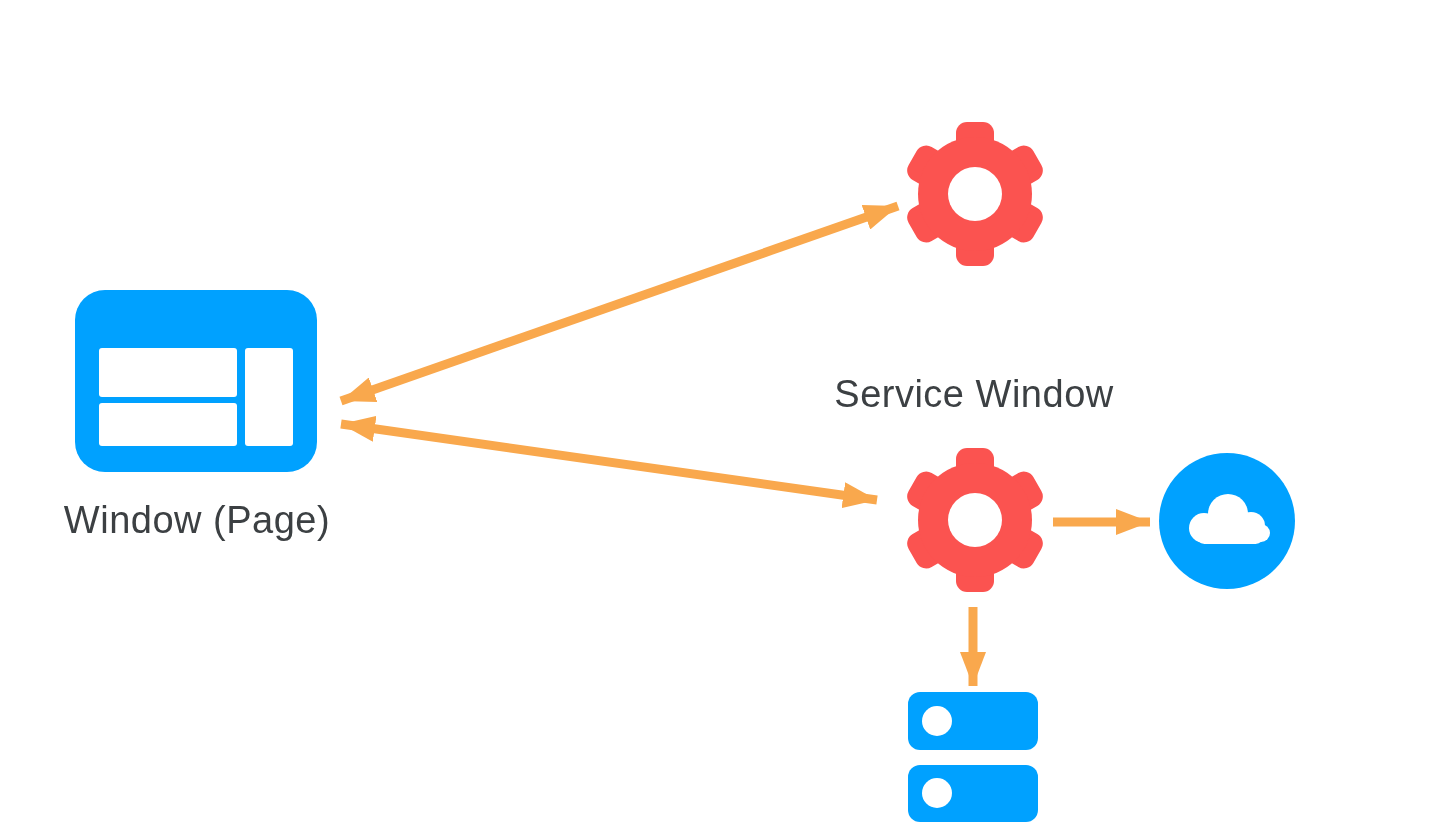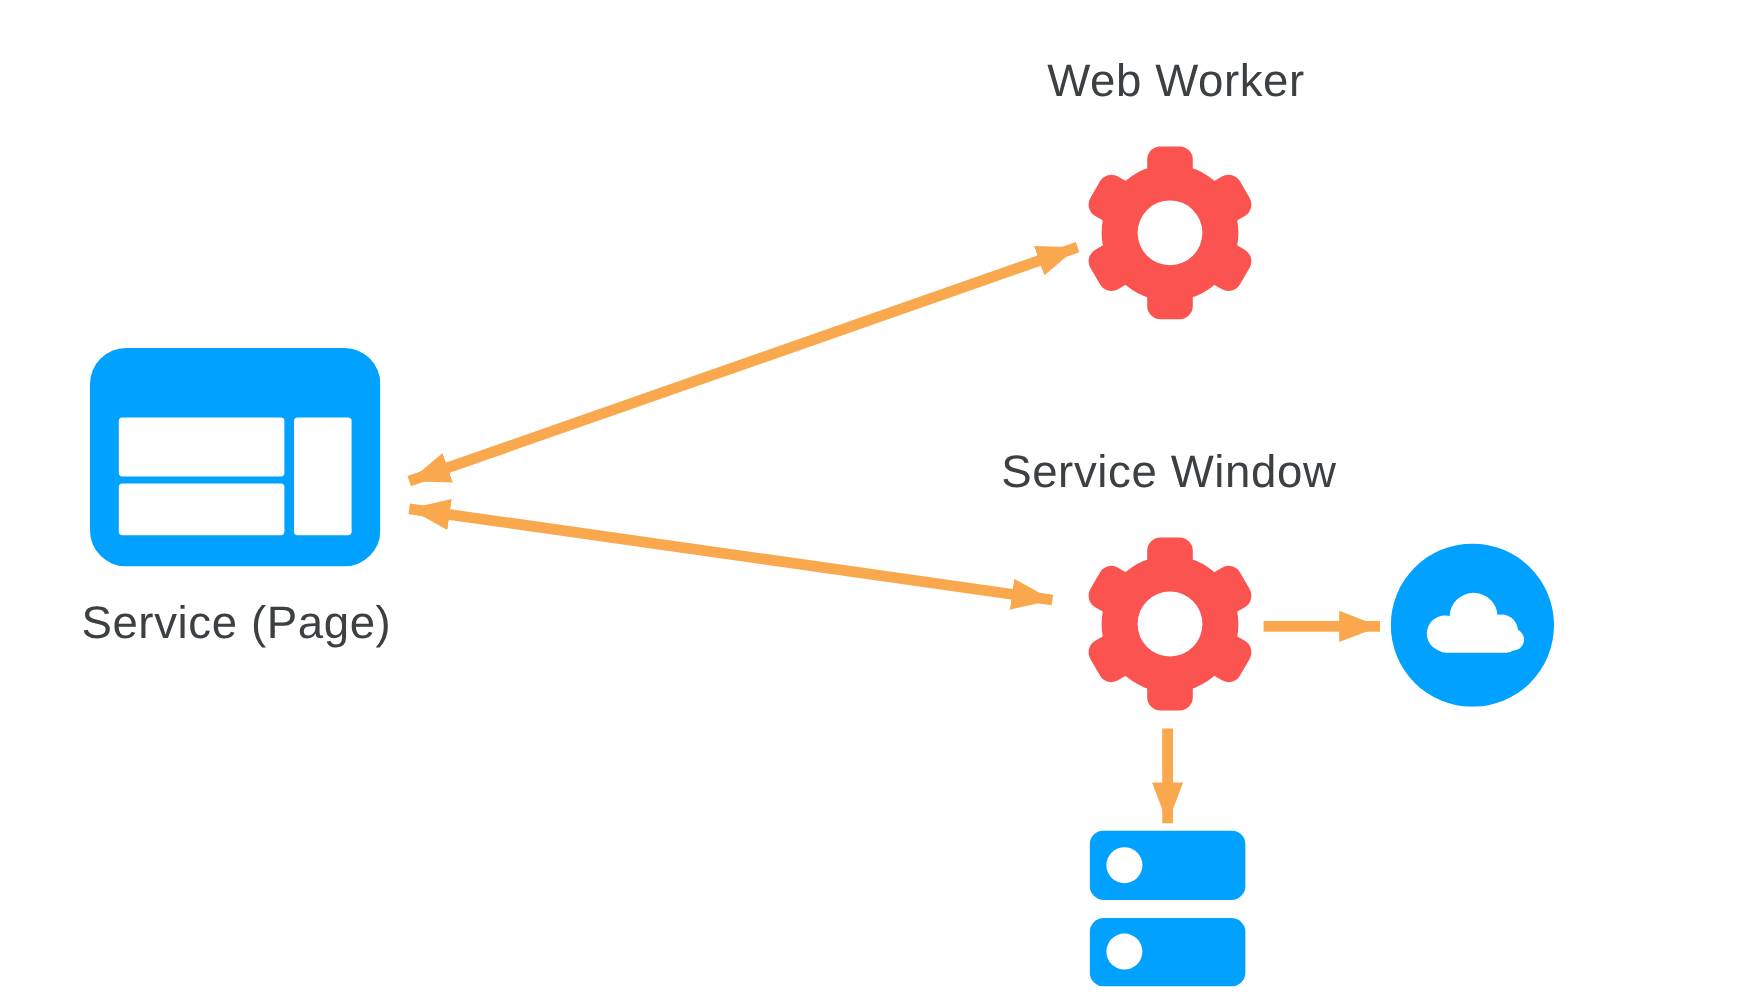--- a/index.html
+++ b/index.html
@@ -48,21 +48,20 @@
       <marker id="ah" markerUnits="userSpaceOnUse" markerWidth="34" markerHeight="26" refX="34" refY="13" orient="auto-start-reverse">
         <path class="arrowhead-path" d="M0,0 L34,13 L0,26 Z"></path>
       </marker>
     </defs>
     <line x1="341" y1="401" x2="898" y2="206" marker-start="url(#ah)" marker-end="url(#ah)"></line>
     <line x1="341" y1="424" x2="877" y2="500" marker-start="url(#ah)" marker-end="url(#ah)"></line>
     <line x1="1053" y1="522" x2="1150" y2="522" marker-end="url(#ah)"></line>
     <line x1="973" y1="607" x2="973" y2="686" marker-end="url(#ah)"></line>
   </svg>
 
-  <div class="node-label" style="left:760px; top:46px; width:440px;">Web Worker</div>
 
   <svg class="abs" style="left:895px; top:114px;" width="160" height="160" viewBox="0 0 160 160">
     <rect class="gear-part" x="61" y="8" width="38" height="144" rx="11"></rect>
     <rect class="gear-part" x="61" y="8" width="38" height="144" rx="11" transform="rotate(60 80 80)"></rect>
     <rect class="gear-part" x="61" y="8" width="38" height="144" rx="11" transform="rotate(120 80 80)"></rect>
     <circle class="gear-part" cx="80" cy="80" r="57"></circle>
     <circle class="gear-hole" cx="80" cy="80" r="27"></circle>
   </svg>
 
   <div class="node-label" style="left:754px; top:372px; width:440px;">Service Window</div>
@@ -84,21 +83,21 @@
     <rect class="white-fill" x="37" y="74" width="68" height="17" ry="8.5"></rect>
   </svg>
 
   <svg class="abs" style="left:75px; top:290px;" width="242" height="182" viewBox="0 0 242 182">
     <rect class="blue-fill" x="0" y="0" width="242" height="182" rx="30"></rect>
     <rect class="white-fill" x="24" y="58" width="138" height="49" rx="3"></rect>
     <rect class="white-fill" x="24" y="113" width="138" height="43" rx="3"></rect>
     <rect class="white-fill" x="170" y="58" width="48" height="98" rx="3"></rect>
   </svg>
 
-  <div class="node-label" style="left:0px; top:498px; width:394px;">Service (Page)</div>
+  <div class="node-label" style="left:0px; top:498px; width:394px;">Window (Page)</div>
 
   <svg class="abs" style="left:908px; top:692px;" width="130" height="130" viewBox="0 0 130 130">
     <rect class="blue-fill" x="0" y="0" width="130" height="58" rx="12"></rect>
     <circle class="white-fill" cx="29" cy="29" r="15"></circle>
     <rect class="blue-fill" x="0" y="73" width="130" height="57" rx="12"></rect>
     <circle class="white-fill" cx="29" cy="101" r="15"></circle>
   </svg>
 
 </div>
 

